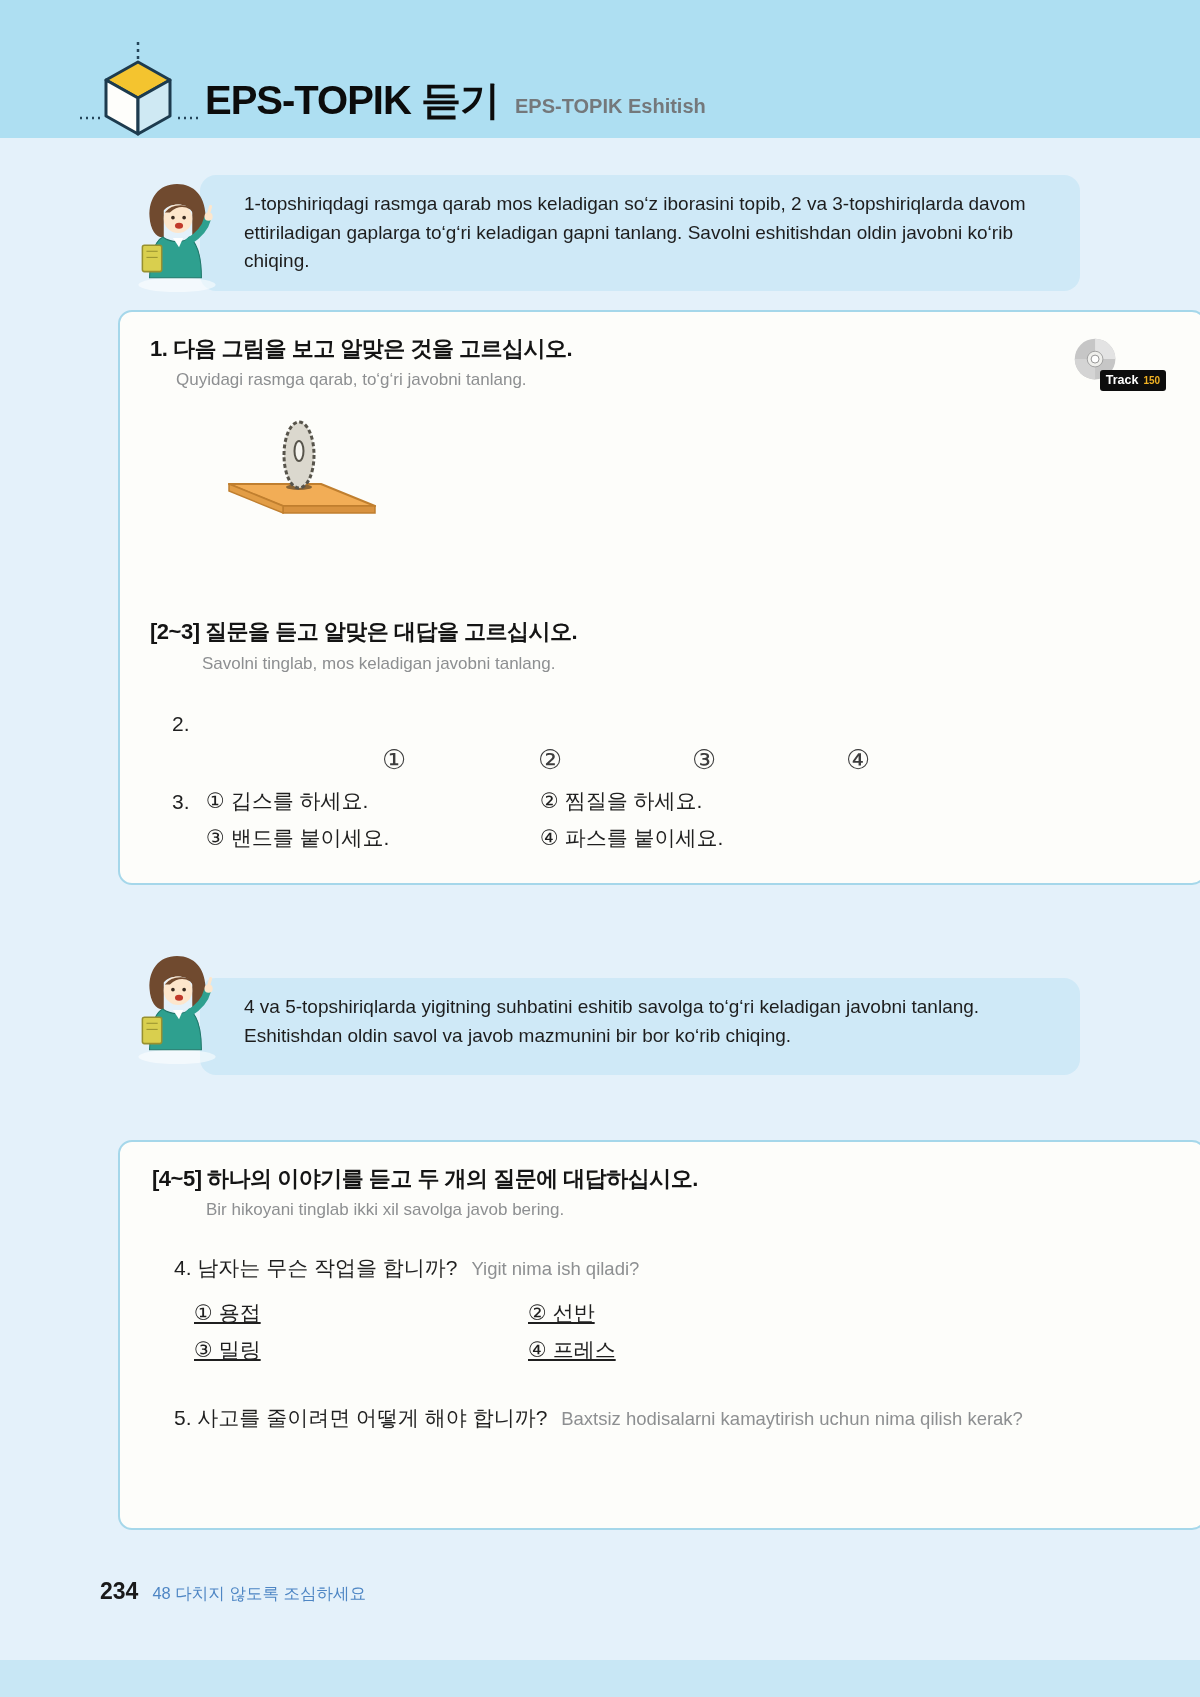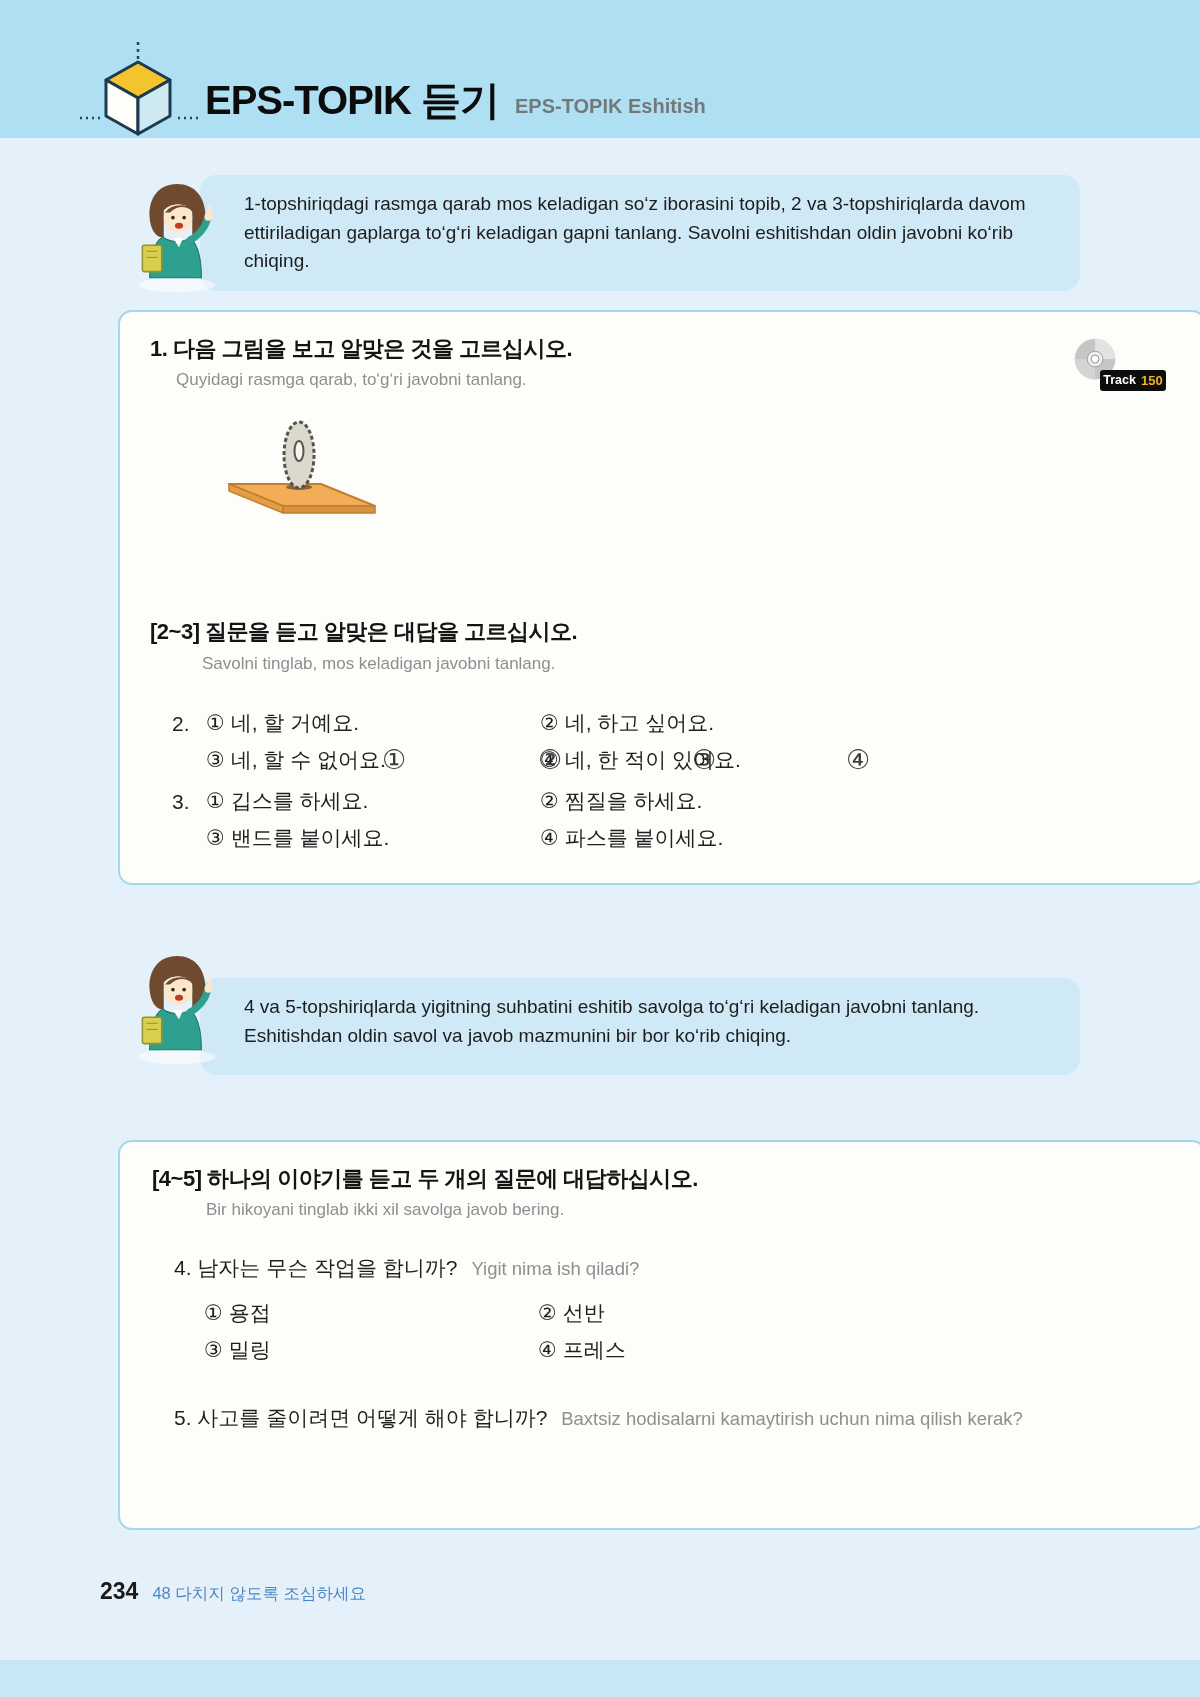--- a/index.html
+++ b/index.html
@@ -36,21 +36,21 @@
             row-gap:15px;font-size:21px;color:#1f1f1f;line-height:22px;}
   .opt{white-space:nowrap;}
   .q45-title-row{position:absolute;font-size:21px;color:#1f1f1f;white-space:nowrap;}
   .q45-title-row .uz{font-size:18.5px;color:#8d8f91;margin-left:8px;}
   .pic-option{position:absolute;top:432px;font-size:27px;color:#3d3d3d;}
   
   .cd-cluster{position:absolute;right:38px;top:24px;width:94px;height:58px;}
   .track-badge{position:absolute;left:28px;top:34px;width:66px;height:21px;background:#0d0d0d;
                border-radius:3px;display:flex;align-items:center;justify-content:center;gap:5px;}
   .track-badge .t-label{font-size:12.5px;font-weight:bold;color:#ffffff;line-height:1;}
-  .track-badge .t-num{font-size:13px;font-weight:bold;color:#f1b223;line-height:1;}
+  .track-badge .t-num{font-size:10px;font-weight:bold;color:#f1b223;line-height:1;}
   
   .saw{position:absolute;left:103px;top:98px;width:162px;height:107px;}
   
   .footer-row{position:absolute;left:100px;top:1578px;display:flex;align-items:baseline;gap:14px;}
   .page-num{font-size:23px;font-weight:bold;color:#1a1a1a;}
   .chapter-label{font-size:16.5px;color:#4e86c4;}
   .bottom-strip{position:absolute;left:0;top:1660px;width:1200px;height:37px;background:#c8e7f5;}
 </style>
 </head>
 <body>
@@ -129,26 +129,20 @@
     <span class="pic-option" style="left:572px;">③</span>
     <span class="pic-option" style="left:726px;">④</span>
 
     <div class="q-title" style="left:30px;top:305px;">
       <span>[2~3]</span>
       <span>질문을 듣고 알맞은 대답을 고르십시오.</span>
     </div>
     <div class="q-sub" style="left:82px;top:342px;">Savolni tinglab, mos keladigan javobni tanlang.</div>
 
     <span class="q-num" style="left:52px;top:400px;">2.</span>
-    <div class="opt-grid" style="left:86px;top:400px;">
-      <span class="opt">① 네, 할 거예요.</span>
-      <span class="opt">② 네, 하고 싶어요.</span>
-      <span class="opt">③ 네, 할 수 없어요.</span>
-      <span class="opt">④ 네, 한 적이 있어요.</span>
-    </div>
 
     <span class="q-num" style="left:52px;top:478px;">3.</span>
     <div class="opt-grid" style="left:86px;top:478px;">
       <span class="opt">① 깁스를 하세요.</span>
       <span class="opt">② 찜질을 하세요.</span>
       <span class="opt">③ 밴드를 붙이세요.</span>
       <span class="opt">④ 파스를 붙이세요.</span>
     </div>
   </div>
 
@@ -178,21 +172,21 @@
       <span>[4~5]</span>
       <span>하나의 이야기를 듣고 두 개의 질문에 대답하십시오.</span>
     </div>
     <div class="q-sub" style="left:86px;top:58px;">Bir hikoyani tinglab ikki xil savolga javob bering.</div>
 
     <div class="q45-title-row" style="left:54px;top:112px;">
       <span>4.</span>
       <span>남자는 무슨 작업을 합니까?</span>
       <span class="uz">Yigit nima ish qiladi?</span>
     </div>
-    <div class="opt-grid" style="left:84px;top:160px;">
+    <div class="opt-grid" style="left:74px;top:160px;text-decoration:underline;">
       <span class="opt">① 용접</span>
       <span class="opt">② 선반</span>
       <span class="opt">③ 밀링</span>
       <span class="opt">④ 프레스</span>
     </div>
 
     <div class="q45-title-row" style="left:54px;top:262px;">
       <span>5.</span>
       <span>사고를 줄이려면 어떻게 해야 합니까?</span>
       <span class="uz">Baxtsiz hodisalarni kamaytirish uchun nima qilish kerak?</span>

